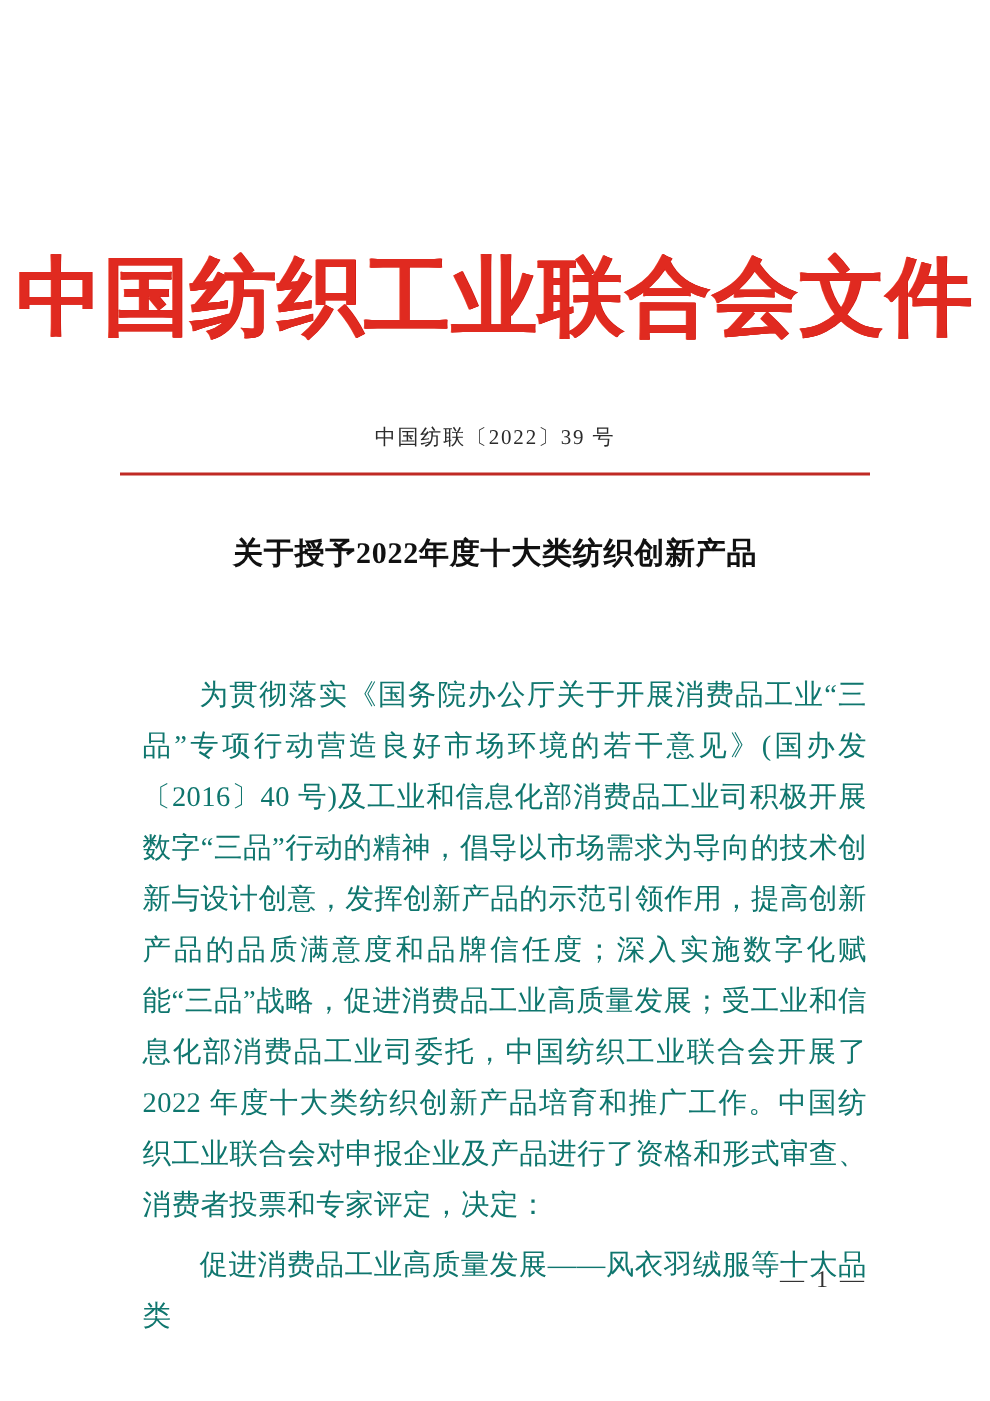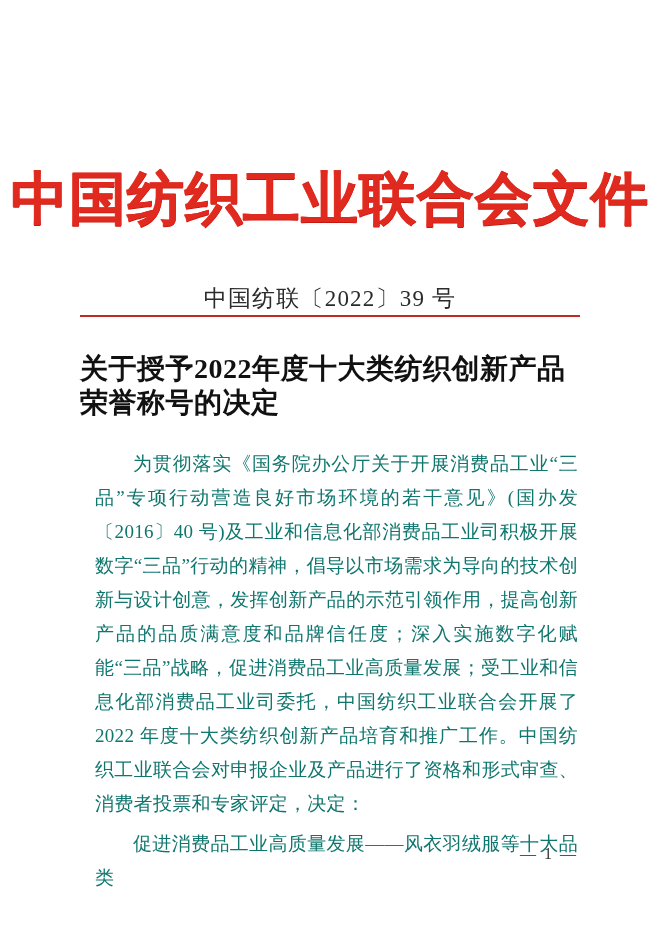--- a/index.html
+++ b/index.html
@@ -47,43 +47,43 @@
     white-space: nowrap;
   }
 
   
   .doc-number {
     position: absolute;
     left: 0;
     right: 0;
     top: 283px;
     text-align: center;
-    font-size: 23px;
+    font-size: 14px;
     letter-spacing: 1.2px;
     color: #2b2b2b;
   }
 
   
   .red-rule {
     position: absolute;
     left: 80px;
     width: 500px;
     top: 315px;
     height: 2px;
     background: #c02a25;
   }
 
   
   .doc-title {
     position: absolute;
     left: 80px;
     width: 500px;
     top: 352px;
-    text-align: left;
-    font-size: 28px;
+    text-align: center;
+    font-size: 20px;
     font-weight: 700;
     line-height: 34px;
     letter-spacing: 0.5px;
     color: #111111;
   }
   .doc-title .tline {
     display: block;
   }
 
   
@@ -127,21 +127,20 @@
   <div class="masthead">
     <span class="masthead-title">中国纺织工业联合会文件</span>
   </div>
 
   <div class="doc-number">中国纺联〔2022〕39 号</div>
 
   <div class="red-rule"></div>
 
   <div class="doc-title">
     <span class="tline">关于授予2022年度十大类纺织创新产品</span>
-    <span class="tline">荣誉称号的决定</span>
   </div>
 
   <div class="body-text">
     <p class="para">为贯彻落实《国务院办公厅关于开展消费品工业“三品”专项行动营造良好市场环境的若干意见》(国办发〔2016〕40 号)及工业和信息化部消费品工业司积极开展数字“三品”行动的精神，倡导以市场需求为导向的技术创新与设计创意，发挥创新产品的示范引领作用，提高创新产品的品质满意度和品牌信任度；深入实施数字化赋能“三品”战略，促进消费品工业高质量发展；受工业和信息化部消费品工业司委托，中国纺织工业联合会开展了 2022 年度十大类纺织创新产品培育和推广工作。中国纺织工业联合会对申报企业及产品进行了资格和形式审查、消费者投票和专家评定，决定：</p>
     <p class="para">促进消费品工业高质量发展——风衣羽绒服等十大品类</p>
   </div>
 
   <div class="page-footer">— 1 —</div>
 
 </div>

